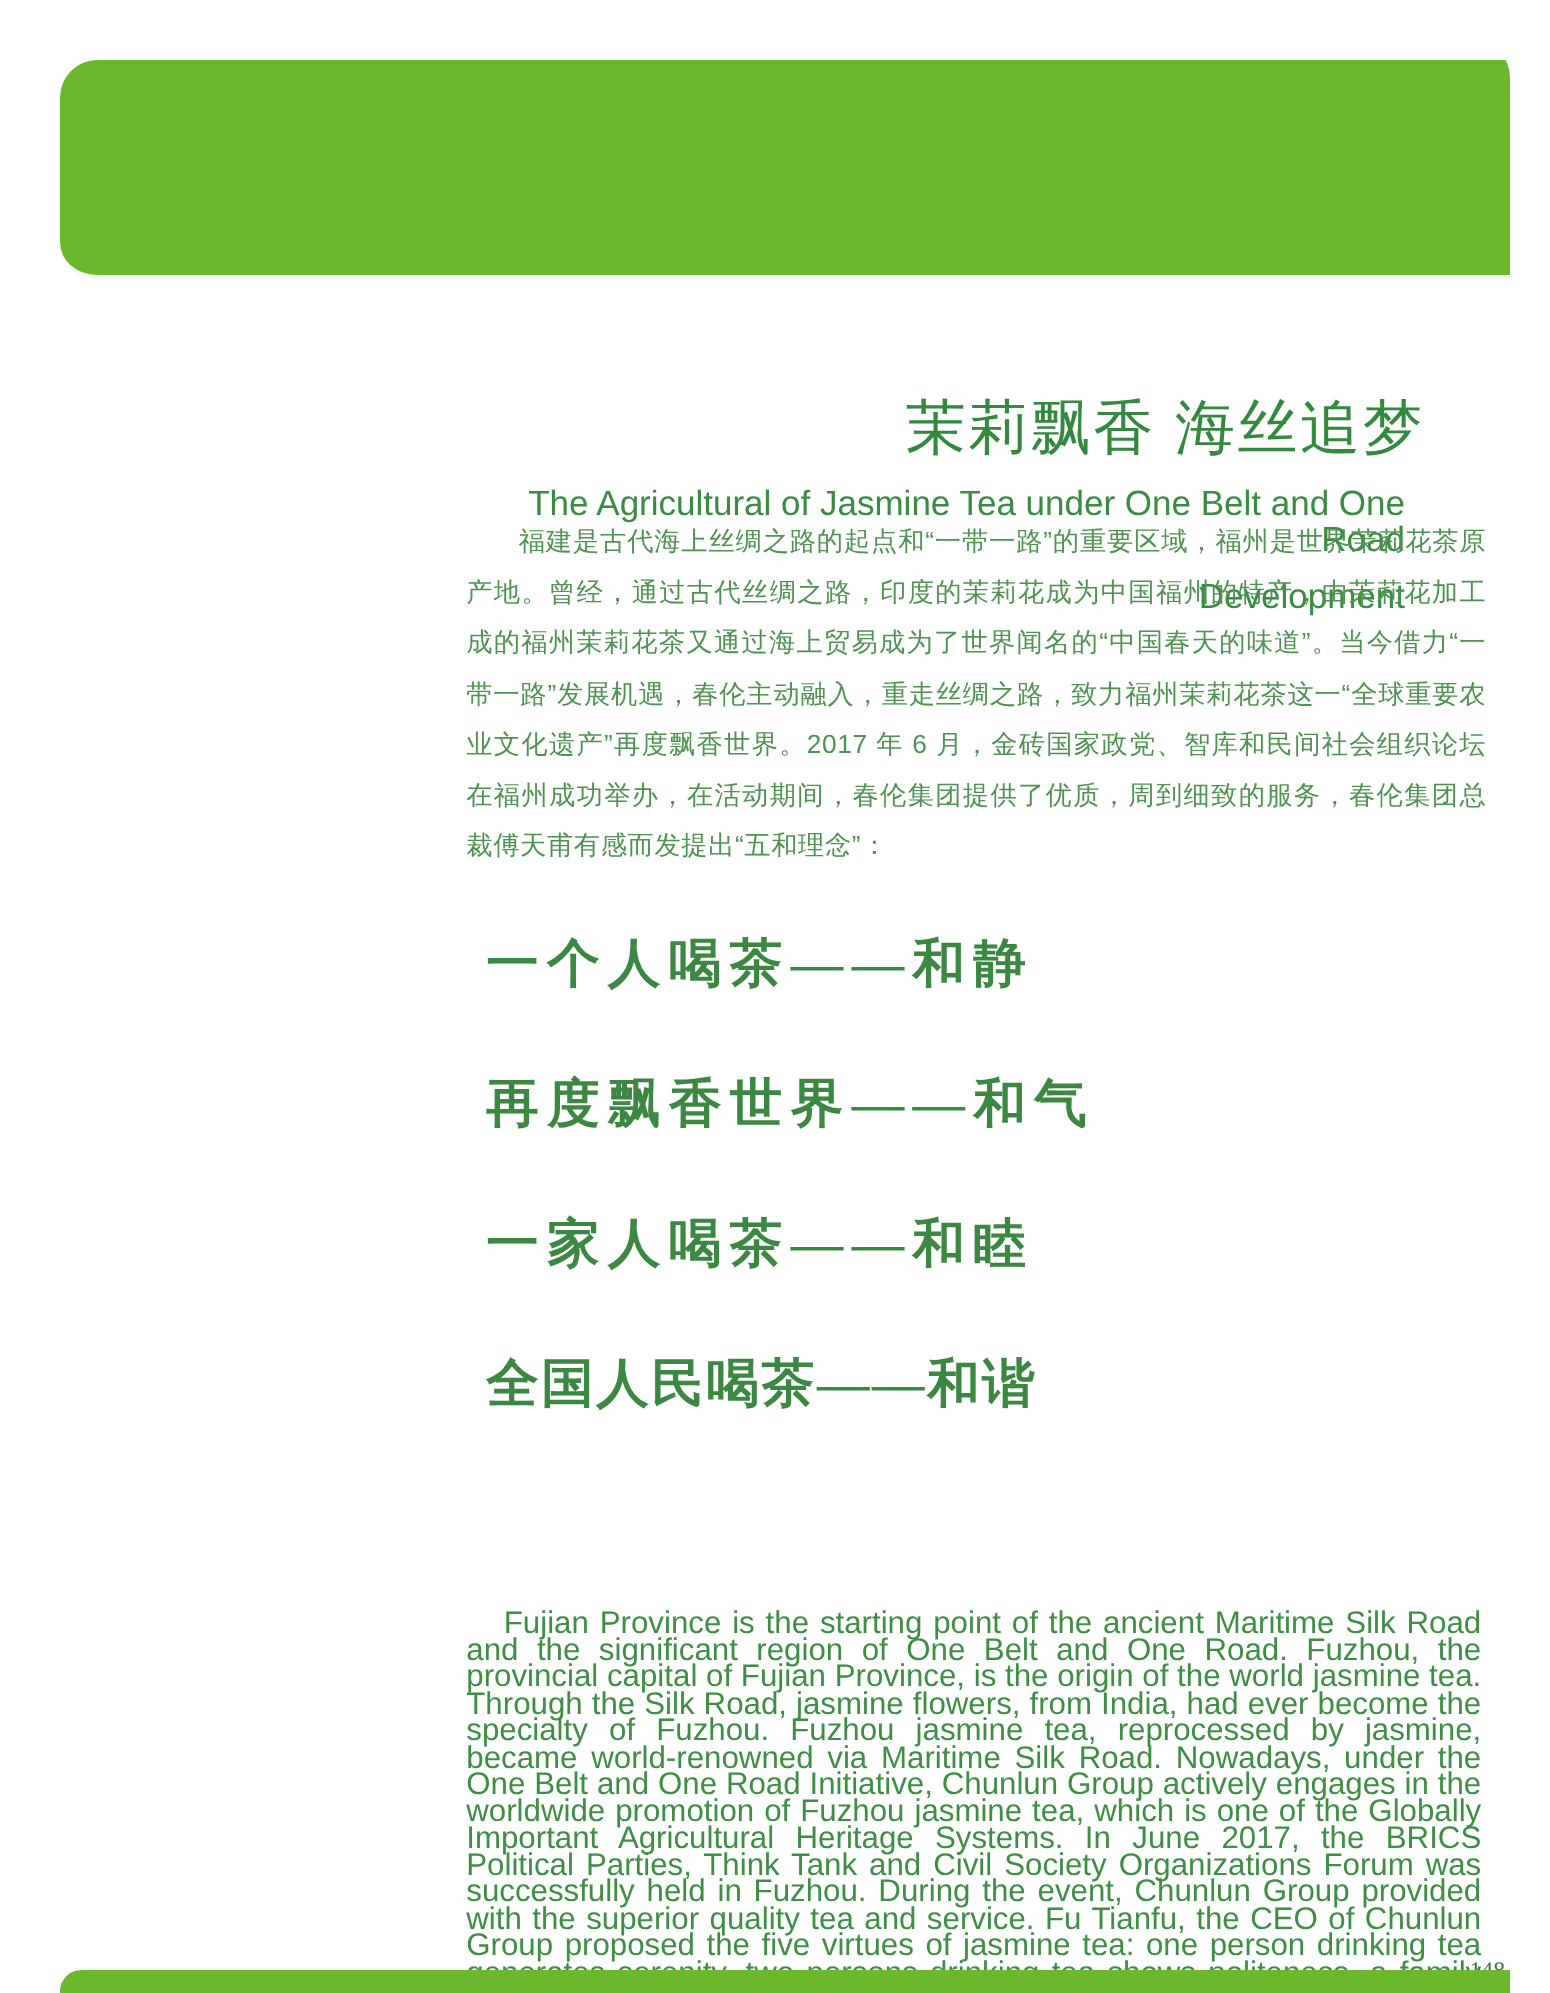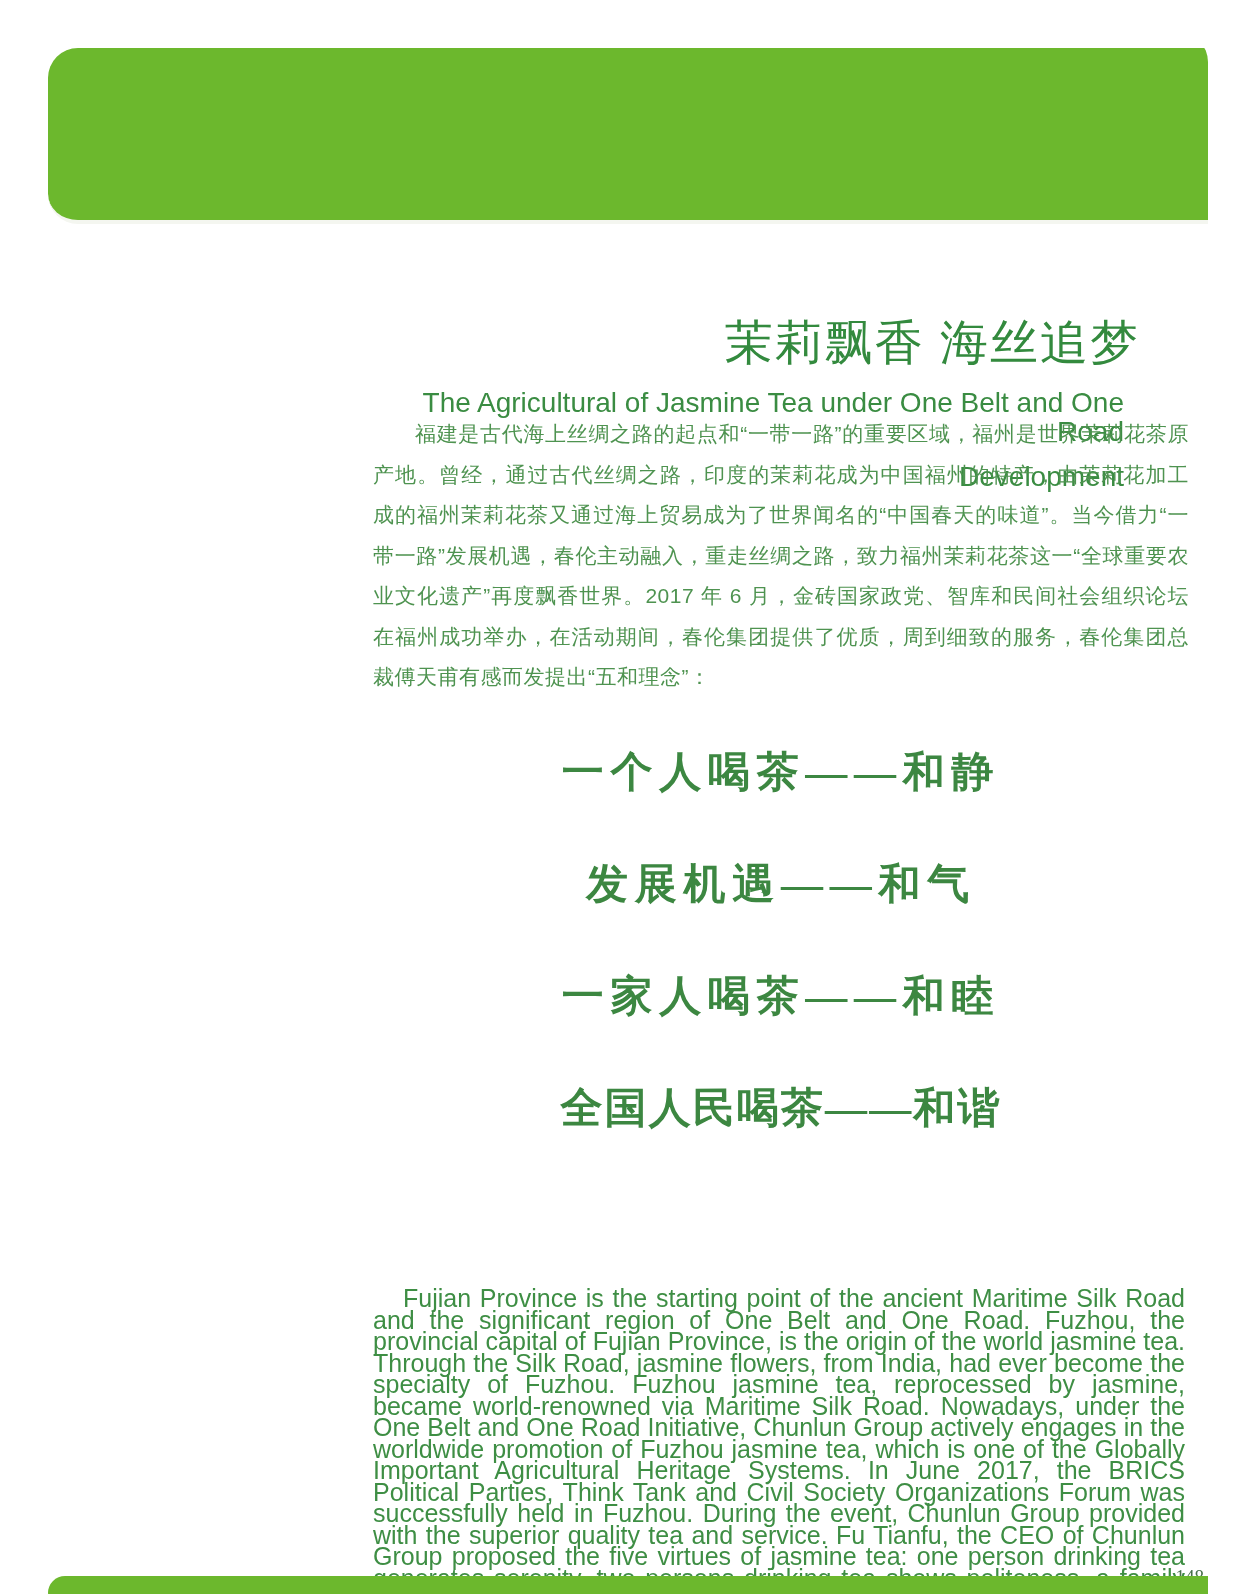--- a/index.html
+++ b/index.html
@@ -74,21 +74,21 @@
   .virtues {
     position: absolute;
     top: 660px;
     left: 325px;
     width: 816px;
   }
 
   .virtue-line {
     height: 96px;
     line-height: 96px;
-    text-align: center;
+    text-align: left;
     font-family: "Liberation Serif", "DejaVu Serif", serif;
     font-weight: 700;
     font-size: 42px;
     color: #3c8741;
     letter-spacing: 0.16em;
     white-space: nowrap;
   }
   .virtue-line:nth-child(4),
   .virtue-line:nth-child(5) {
     letter-spacing: 0.05em;
@@ -127,21 +127,21 @@
     <div class="subtitle-en">
       <div>The Agricultural of Jasmine Tea under One Belt and One Road</div>
       <div>Development</div>
     </div>
   </div>
 
   <p class="cn-intro">福建是古代海上丝绸之路的起点和“一带一路”的重要区域，福州是世界茉莉花茶原产地。曾经，通过古代丝绸之路，印度的茉莉花成为中国福州的特产，由茉莉花加工成的福州茉莉花茶又通过海上贸易成为了世界闻名的“中国春天的味道”。当今借力“一带一路”发展机遇，春伦主动融入，重走丝绸之路，致力福州茉莉花茶这一“全球重要农业文化遗产”再度飘香世界。2017 年 6 月，金砖国家政党、智库和民间社会组织论坛在福州成功举办，在活动期间，春伦集团提供了优质，周到细致的服务，春伦集团总裁傅天甫有感而发提出“五和理念”：</p>
 
   <div class="virtues">
     <div class="virtue-line">一个人喝茶——和静</div>
-    <div class="virtue-line">发展机遇——和气</div>
+    <div class="virtue-line">再度飘香世界——和气</div>
     <div class="virtue-line">一家人喝茶——和睦</div>
     <div class="virtue-line">全国人民喝茶——和谐</div>
   </div>
 
   <p class="en-summary">Fujian Province is the starting point of the ancient Maritime Silk Road and the significant region of One Belt and One Road. Fuzhou, the provincial capital of Fujian Province, is the origin of the world jasmine tea. Through the Silk Road, jasmine flowers, from India, had ever become the specialty of Fuzhou. Fuzhou jasmine tea, reprocessed by jasmine, became world-renowned via Maritime Silk Road. Nowadays, under the One Belt and One Road Initiative, Chunlun Group actively engages in the worldwide promotion of Fuzhou jasmine tea, which is one of the Globally Important Agricultural Heritage Systems. In June 2017, the BRICS Political Parties, Think Tank and Civil Society Organizations Forum was successfully held in Fuzhou. During the event, Chunlun Group provided with the superior quality tea and service. Fu Tianfu, the CEO of Chunlun Group proposed the five virtues of jasmine tea: one person drinking tea generates serenity, two persons drinking tea shows politeness, a family drinking tea represents togetherness, a whole nation drinking tea manifests harmony, and the whole world drinking tea brings peace.</p>
 
   <div class="page-number">148</div>
 
   <div class="bottom-bar"></div>
 

